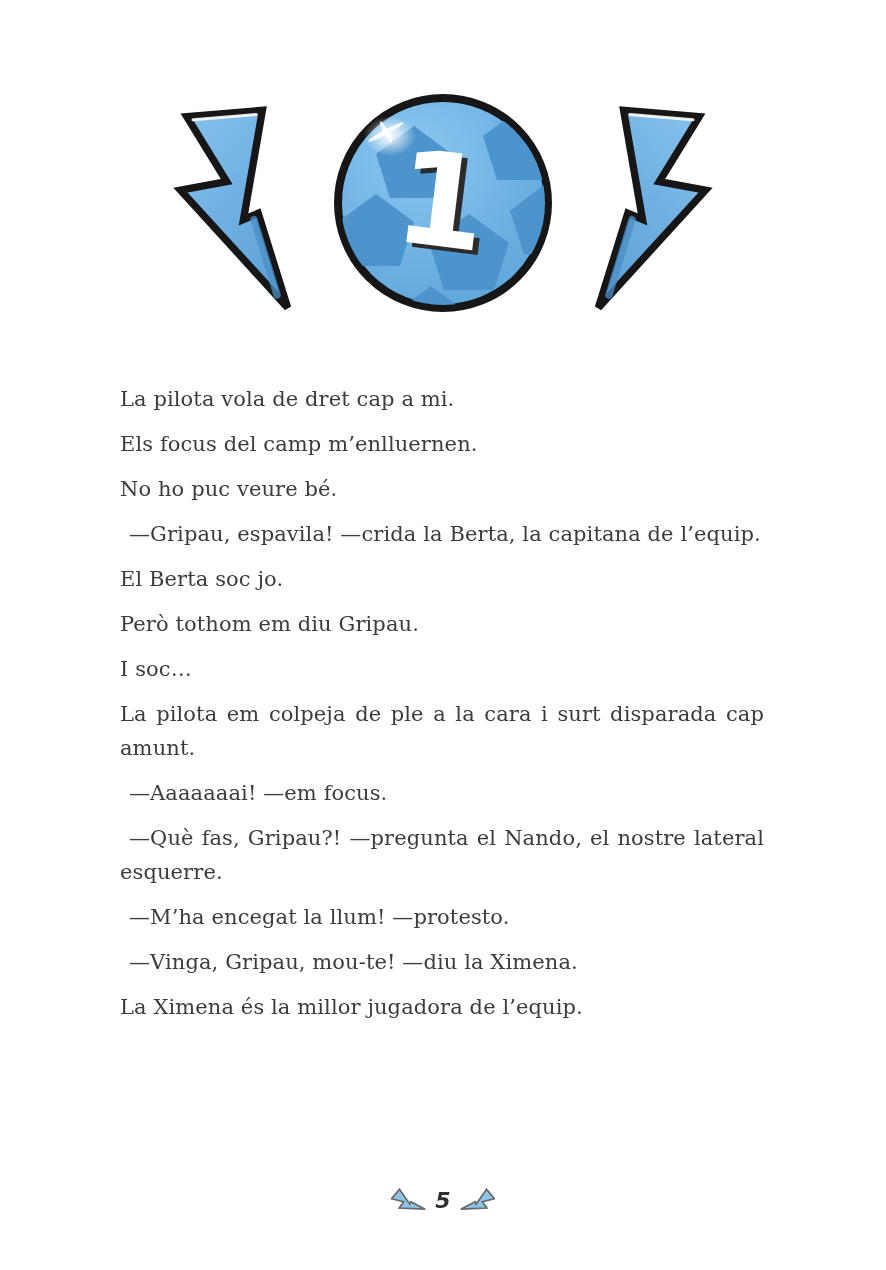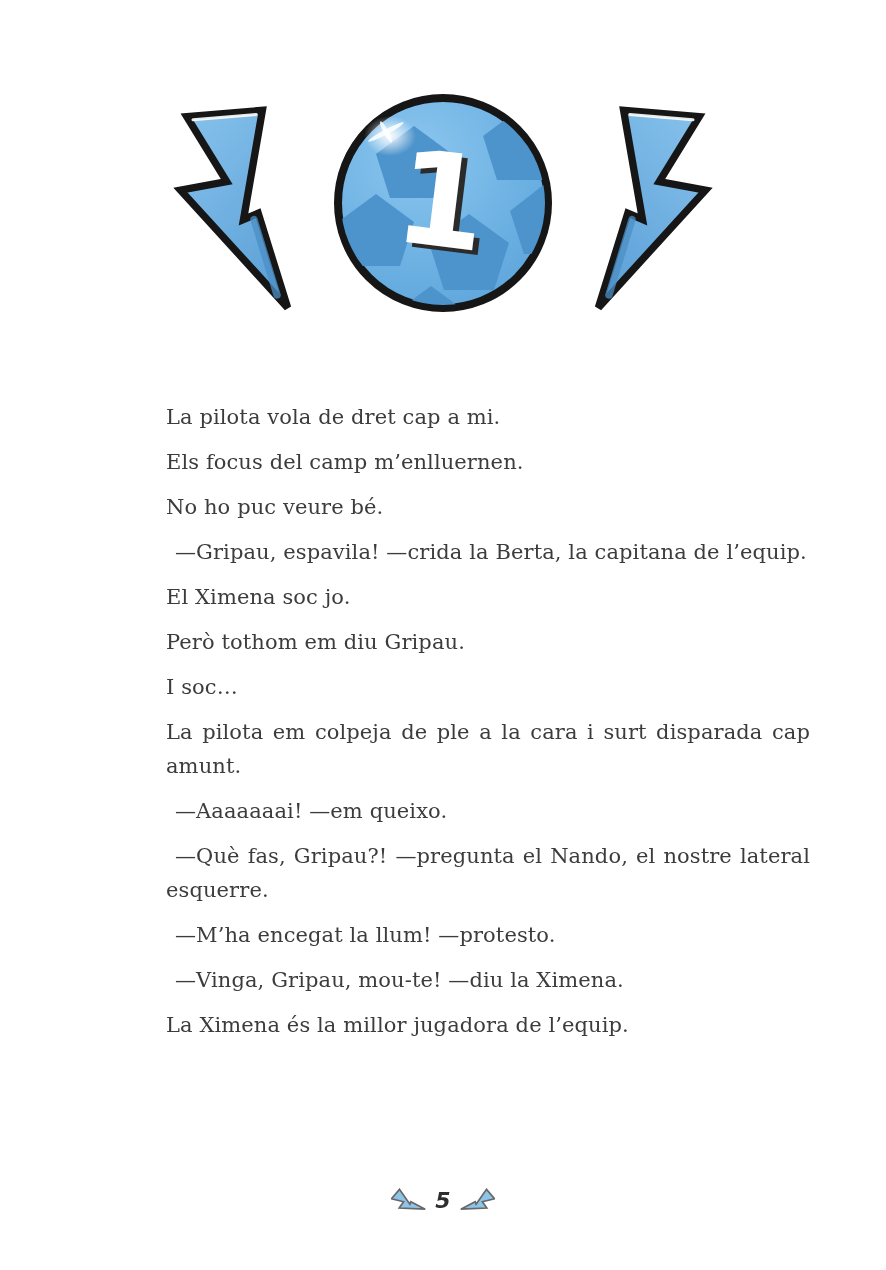--- a/index.html
+++ b/index.html
@@ -23,24 +23,23 @@
     justify-content: center;
     align-items: flex-start;
     gap: 28px;
   }
   .bolt-wrap { margin-top: 18px; }
   .mirror { transform: scaleX(-1); }
 
   
   .body-text {
     position: absolute;
-    top: 400px;
+    top: 382px;
     left: 120px;
     width: 644px;
-    margin-left: 46px;
   }
   .body-text p {
     margin: 0 0 11px 0;
     font-size: 21px;
     line-height: 34px;
     color: #3c3c3c;
     text-align: justify;
     letter-spacing: 0.1px;
   }
   .body-text p.dialogue { text-indent: 9px; }
@@ -134,25 +133,25 @@
         <line x1="22" y1="15" x2="82" y2="10" stroke="#ffffff" stroke-width="3" stroke-linecap="round" opacity="0.9"></line>
       </svg>
     </div>
   </div>
 
   <div class="body-text">
     <p>La pilota vola de dret cap a mi.</p>
     <p>Els focus del camp m’enlluernen.</p>
     <p>No ho puc veure bé.</p>
     <p class="dialogue">—Gripau, espavila! —crida la Berta, la capitana de l’equip.</p>
-    <p>El Ximena soc jo.</p>
+    <p>El Berta soc jo.</p>
     <p>Però tothom em diu Gripau.</p>
     <p>I soc…</p>
     <p>La pilota em colpeja de ple a la cara i surt disparada cap amunt.</p>
-    <p class="dialogue">—Aaaaaaai! —em queixo.</p>
+    <p class="dialogue">—Aaaaaaai! —em focus.</p>
     <p class="dialogue">—Què fas, Gripau?! —pregunta el Nando, el nostre lateral esquerre.</p>
     <p class="dialogue">—M’ha encegat la llum! —protesto.</p>
     <p class="dialogue">—Vinga, Gripau, mou-te! —diu la Ximena.</p>
     <p>La Ximena és la millor jugadora de l’equip.</p>
   </div>
 
   <div class="page-footer">
     <span>
       <svg width="35" height="23" viewBox="-36 8 204 130" xmlns="http://www.w3.org/2000/svg">
         <g transform="rotate(-45 60 100)">

